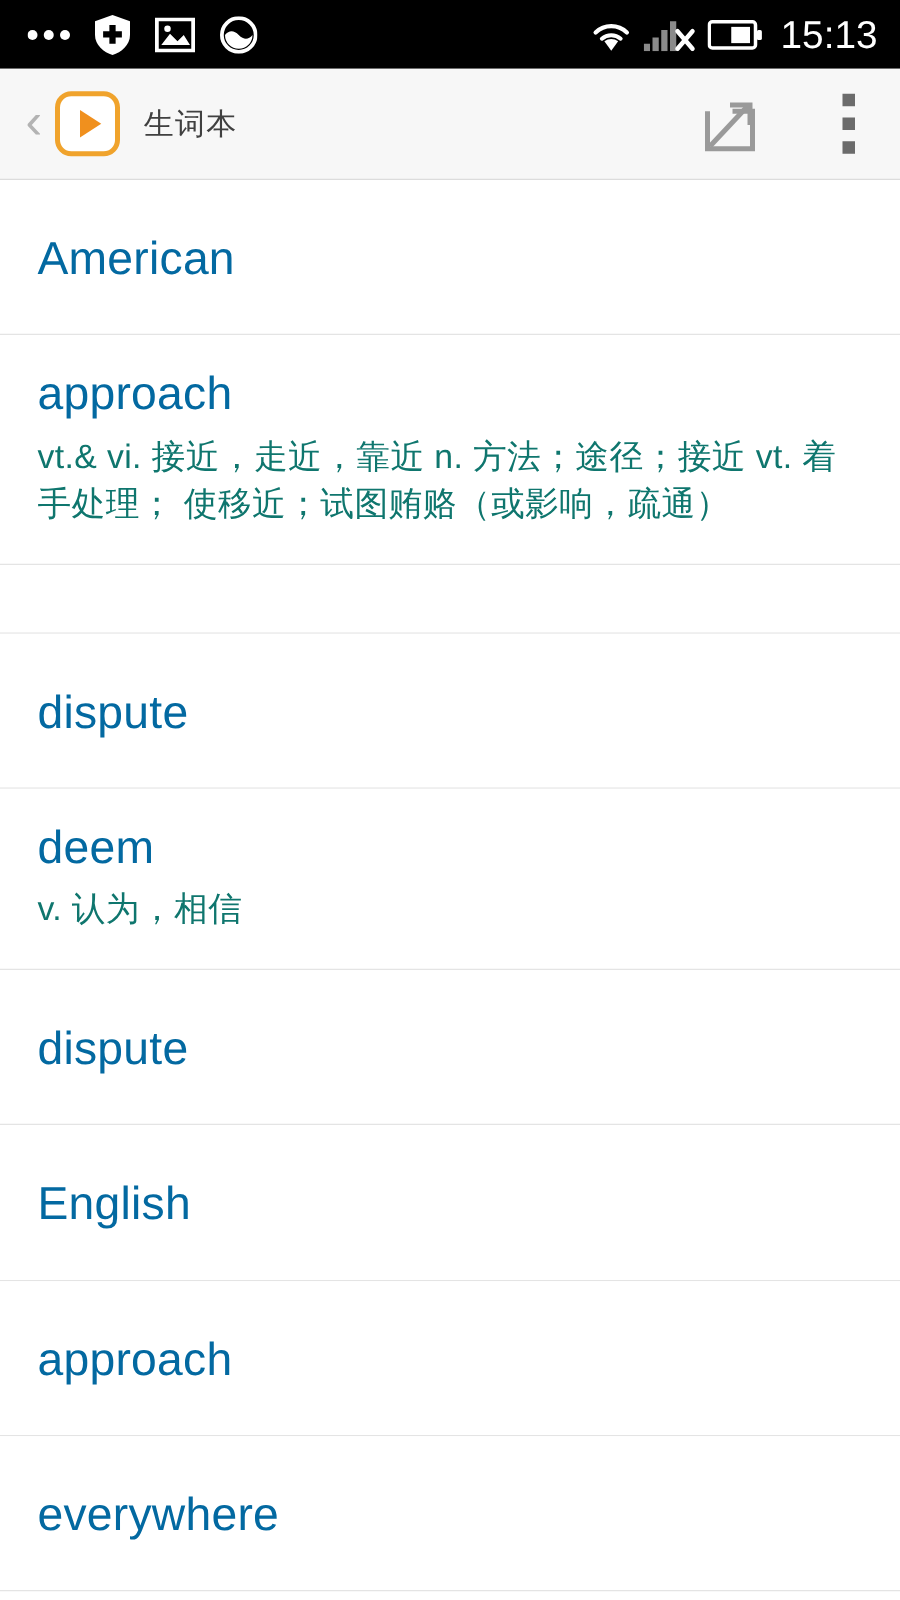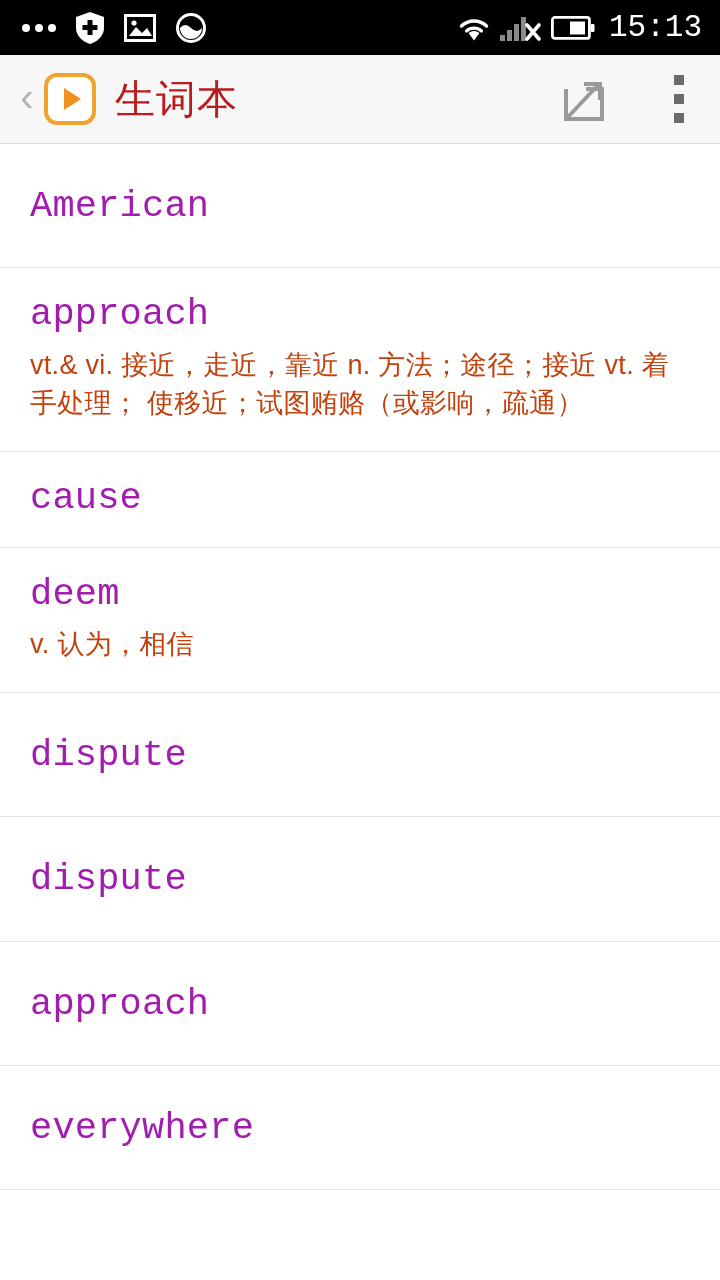--- a/index.html
+++ b/index.html
@@ -27,21 +27,20 @@
 
   .sb-ico { display:flex; align-items:center; justify-content:center; }
   .sb-ico svg { display:block; }
 
   #status-time {
     font-size:31px;
     letter-spacing:0px;
     color:#ffffff;
     margin-left:5px;
     font-weight:400;
-    font-family:Liberation Mono, monospace;
   }
 
   
   #app-header {
     height:89px;
     background:#f7f7f7;
     display:flex;
     align-items:center;
     padding:0 26px 0 10px;
     border-bottom:1px solid #dcdcdc;
@@ -72,22 +71,22 @@
   }
   #app-logo .play {
     width:0; height:0;
     border-left:17px solid #f0901e;
     border-top:11px solid transparent;
     border-bottom:11px solid transparent;
     margin-left:5px;
   }
 
   #header-title {
-    font-size:40px;
-    color:#b91c1c;
+    font-size:24px;
+    color:#404040;
     margin-left:19px;
     letter-spacing:1px;
     white-space:nowrap;
   }
 
   #header-actions {
     margin-left:auto;
     display:flex;
     align-items:center;
     gap:56px;
@@ -115,30 +114,29 @@
   .word-row {
     padding:26px 28px 28px 30px;
     border-bottom:1px solid #e4e4e4;
     background:#ffffff;
   }
   .word-row.no-def { padding:42px 28px 40px 30px; }
 
   .word-term {
     font-size:37px;
     line-height:1.12;
-    color:#a21caf;
+    color:#0369a1;
     font-weight:400;
     letter-spacing:0.2px;
-    font-family:Liberation Mono, monospace;
   }
 
   .word-def {
     font-size:27px;
     line-height:1.42;
-    color:#c2410c;
+    color:#0f766e;
     margin-top:10px;
     letter-spacing:0.3px;
   }
 </style>
 </head>
 <body>
 
 <div id="status-bar">
   <div class="status-left">
 
@@ -238,31 +236,33 @@
 
 <div id="word-list">
     <div class="word-row no-def">
       <div class="word-term">American</div>
     </div>
     <div class="word-row">
       <div class="word-term">approach</div>
       <div class="word-def">vt.&amp; vi. 接近，走近，靠近  n. 方法；途径；接近 vt. 着手处理； 使移近；试图贿赂（或影响，疏通）</div>
     </div>
     <div class="word-row">
-      <div class="word-term">cause</div>
+    </div>
+    <div class="word-row no-def">
+      <div class="word-term">dispute</div>
     </div>
     <div class="word-row">
       <div class="word-term">deem</div>
       <div class="word-def">v. 认为，相信</div>
     </div>
     <div class="word-row no-def">
       <div class="word-term">dispute</div>
     </div>
     <div class="word-row no-def">
-      <div class="word-term">dispute</div>
+      <div class="word-term">English</div>
     </div>
     <div class="word-row no-def">
       <div class="word-term">approach</div>
     </div>
     <div class="word-row no-def">
       <div class="word-term">everywhere</div>
     </div>
   </div>
 
 </body></html>

